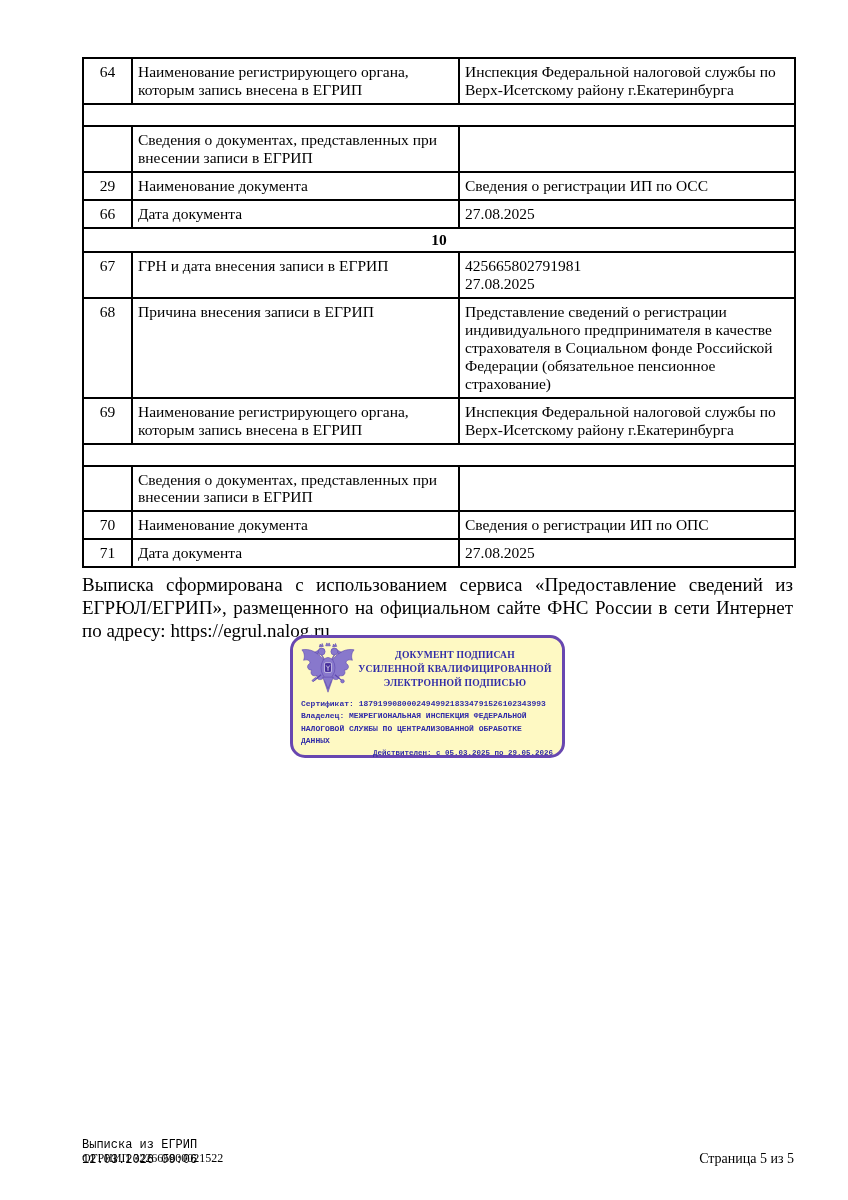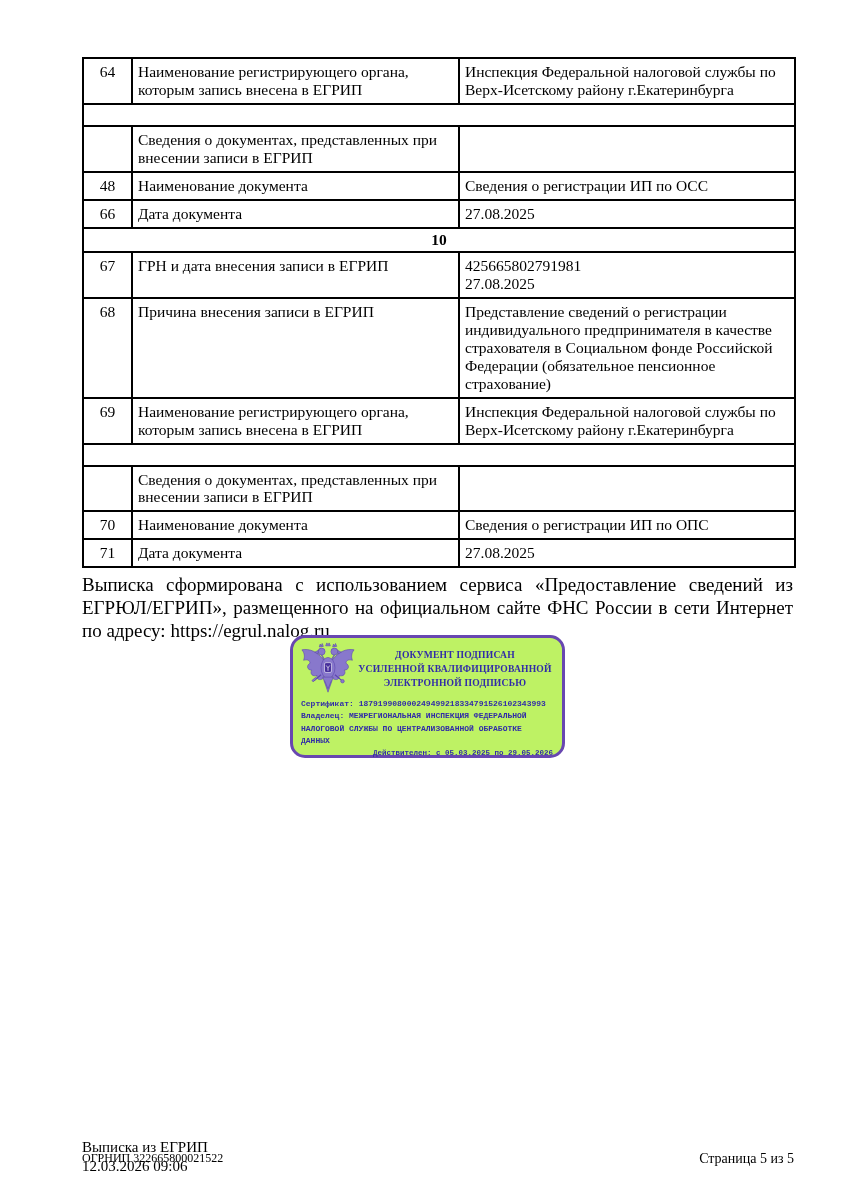--- a/index.html
+++ b/index.html
@@ -57,21 +57,21 @@
 
   
   .stamp {
     position: absolute;
     left: 290px;
     top: 635px;
     width: 275px;
     height: 123px;
     border: 3px solid #6847B0;
     border-radius: 15px;
-    background: #bef264;
+    background: #fef9c3;
     padding: 3px 9px 4px 6px;
     color: #312CA8;
   }
   .stamp-top {
     display: flex;
     align-items: center;
   }
   .eagle-wrap { width: 58px; height: 56px; flex: none; }
   .eagle-wrap svg { width: 100%; height: 100%; display: block; }
   .stamp-title {
@@ -91,22 +91,23 @@
     line-height: 1.55;
   }
   .stamp-line { white-space: normal; font-family: Liberation Mono, monospace; }
   .stamp-validity { font-size: 7.5px; text-align: right; }
 
   
   .footer-left {
     position: absolute;
     left: 82px;
     top: 1138px;
-    font-size: 15px;
+    font-size: 12px;
     line-height: 1.25;
+    font-family: Liberation Mono, monospace;
   }
   .footer-center {
     position: absolute;
     left: 82px;
     top: 1151px;
     width: 712px;
     text-align: left;
     font-size: 12px;
   }
   .footer-right {
@@ -135,21 +136,21 @@
         </tr>
         <tr>
           <td colspan="3" class="spacer-cell"></td>
         </tr>
         <tr>
           <td class="num-cell"></td>
           <td class="label-cell">Сведения о документах, представленных при внесении записи в ЕГРИП</td>
           <td class="value-cell"></td>
         </tr>
         <tr>
-          <td class="num-cell">48</td>
+          <td class="num-cell">29</td>
           <td class="label-cell">Наименование документа</td>
           <td class="value-cell">Сведения о регистрации ИП по ОСС</td>
         </tr>
         <tr>
           <td class="num-cell">66</td>
           <td class="label-cell">Дата документа</td>
           <td class="value-cell">27.08.2025</td>
         </tr>
         <tr>
           <td colspan="3" class="section-cell">10</td>

